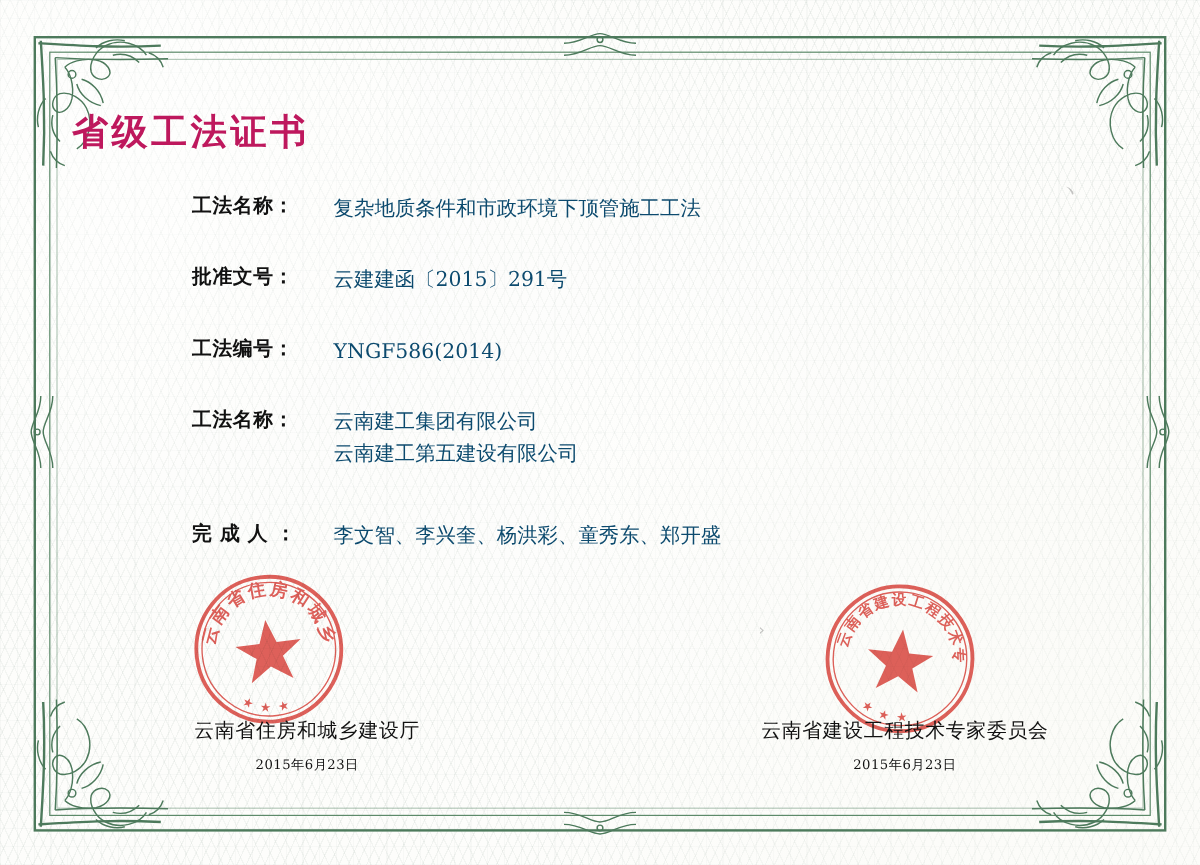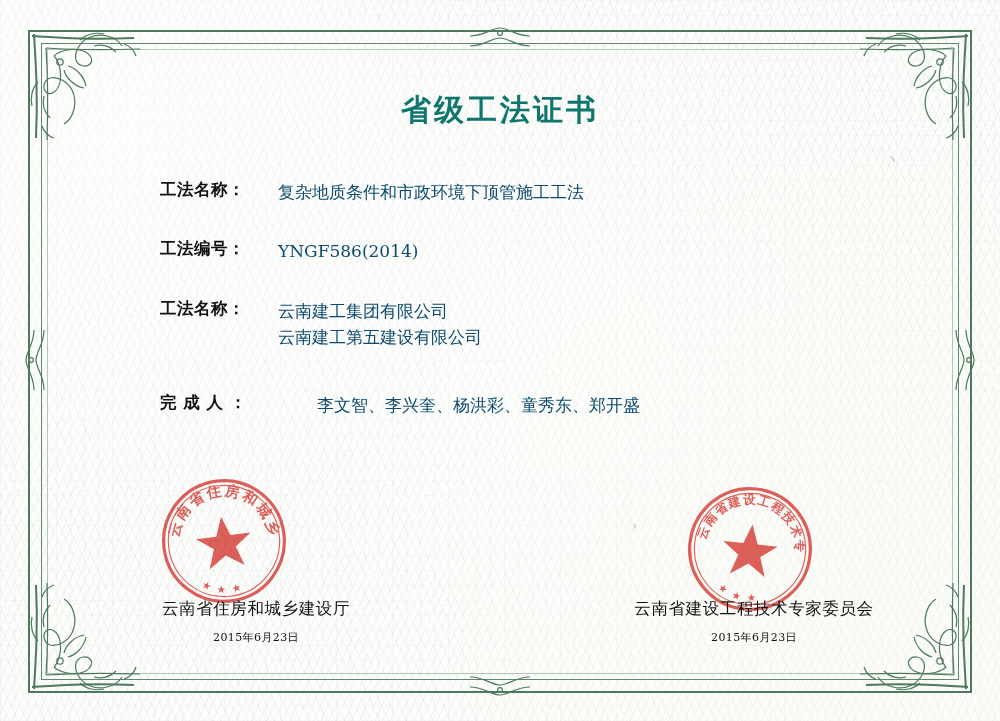--- a/index.html
+++ b/index.html
@@ -100,31 +100,31 @@
 
   
   .content {
     position: absolute;
     left: 60px;
     top: 62px;
     right: 60px;
     bottom: 60px;
   }
   .title {
-    text-align: center;
+    text-align: left;
     margin-top: 28px;
     font-family: "DejaVu Serif", serif;
     font-weight: bold;
     font-size: 30px;
     letter-spacing: 3px;
-    color: #0f766e;
+    color: #be185d;
   }
 
   .fields {
-    margin-top: 48px;
+    margin-top: 30px;
     padding-left: 100px;
   }
   .field-row {
     display: flex;
     align-items: flex-start;
     margin-bottom: 33px;
   }
   .field-label {
     width: 118px;
     flex: 0 0 118px;
@@ -136,21 +136,21 @@
     white-space: pre;
   }
   .field-value {
     font-family: "DejaVu Serif", serif;
     font-size: 17px;
     color: #0c4a6e;
     line-height: 1.55;
     white-space: pre-line;
   }
   .field-row.unit { margin-bottom: 42px; }
-  .field-row.people { margin-bottom: 0; gap: 39px; }
+  .field-row.people { margin-bottom: 0; }
 
   
   .signatures {
     position: absolute;
     left: 0;
     right: 0;
     bottom: 6px;
     height: 170px;
   }
   .sig-block {
@@ -320,20 +320,24 @@
 
     <div class="title">省级工法证书</div>
 
     <div class="fields">
 
       <div class="field-row">
         <div class="field-label">工法名称：</div>
         <div class="field-value">复杂地质条件和市政环境下顶管施工工法</div>
       </div>
 
+      <div class="field-row">
+        <div class="field-label">批准文号：</div>
+        <div class="field-value">云建建函〔2015〕291号</div>
+      </div>
 
       <div class="field-row">
         <div class="field-label">工法编号：</div>
         <div class="field-value">YNGF586(2014)</div>
       </div>
 
       <div class="field-row unit">
         <div class="field-label">工法名称：</div>
         <div class="field-value">云南建工集团有限公司
 云南建工第五建设有限公司</div>

